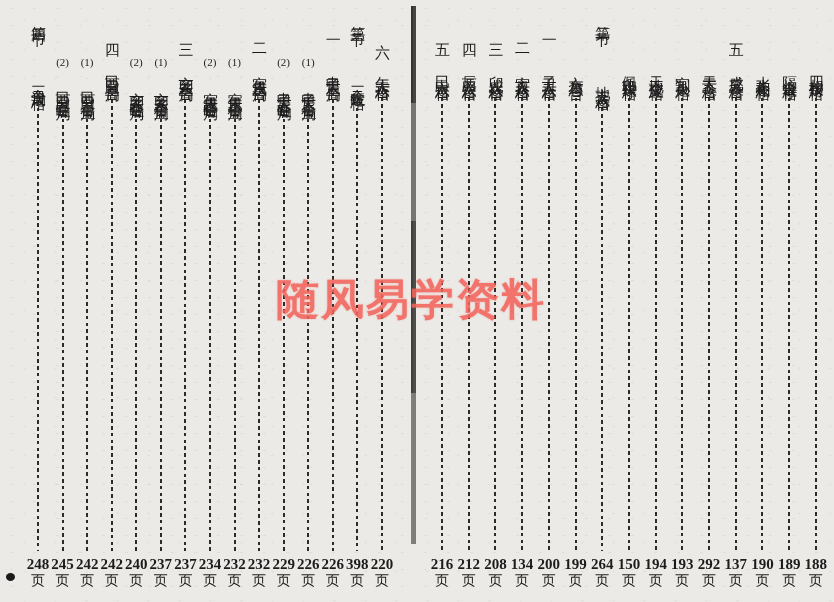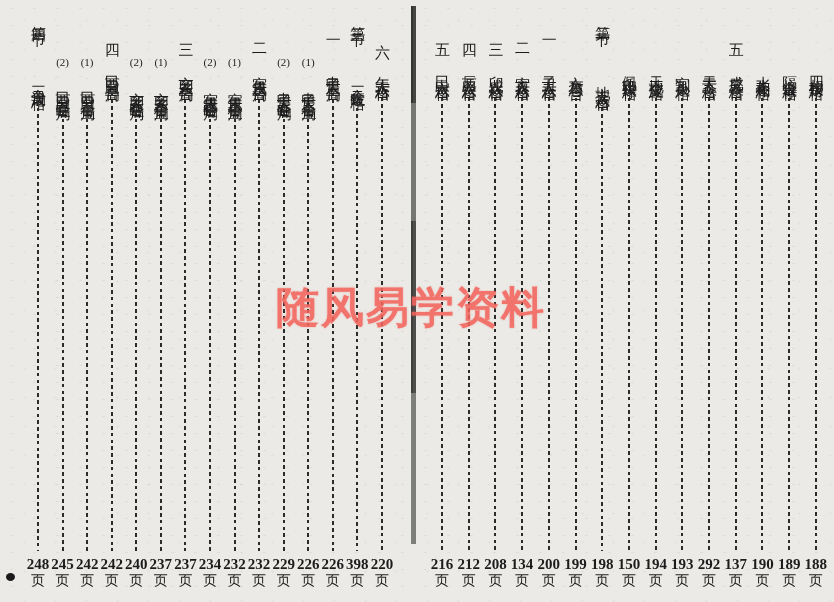--- a/index.html
+++ b/index.html
@@ -149,21 +149,21 @@
         <div class="pnum">150</div>
         <div class="psuffix">页</div>
       </div>
 
       <div class="entry t-section">
         <div class="head">
           <span class="prefix">第二节</span>
         </div>
         <div class="title">地支六合格</div>
         <div class="leader"></div>
-        <div class="pnum">198</div>
+        <div class="pnum">264</div>
         <div class="psuffix">页</div>
       </div>
 
       <div class="entry t-plain">
         <div class="head">
           <span class="prefix"></span>
         </div>
         <div class="title">六合与忌合</div>
         <div class="leader"></div>
         <div class="pnum">199</div>
@@ -367,14 +367,14 @@
         <div class="head">
           <span class="prefix">第四节</span>
         </div>
         <div class="title">三合泄局格</div>
         <div class="leader"></div>
         <div class="pnum">248</div>
         <div class="psuffix">页</div>
       </div>
     </div>
 
-  <div class="watermark" style="color: rgb(242, 99, 91); margin-top: 8px;">随风易学资料</div>
+  <div class="watermark" style="color: rgb(242, 99, 91);">随风易学资料</div>
 </div>
 
 </body></html>

